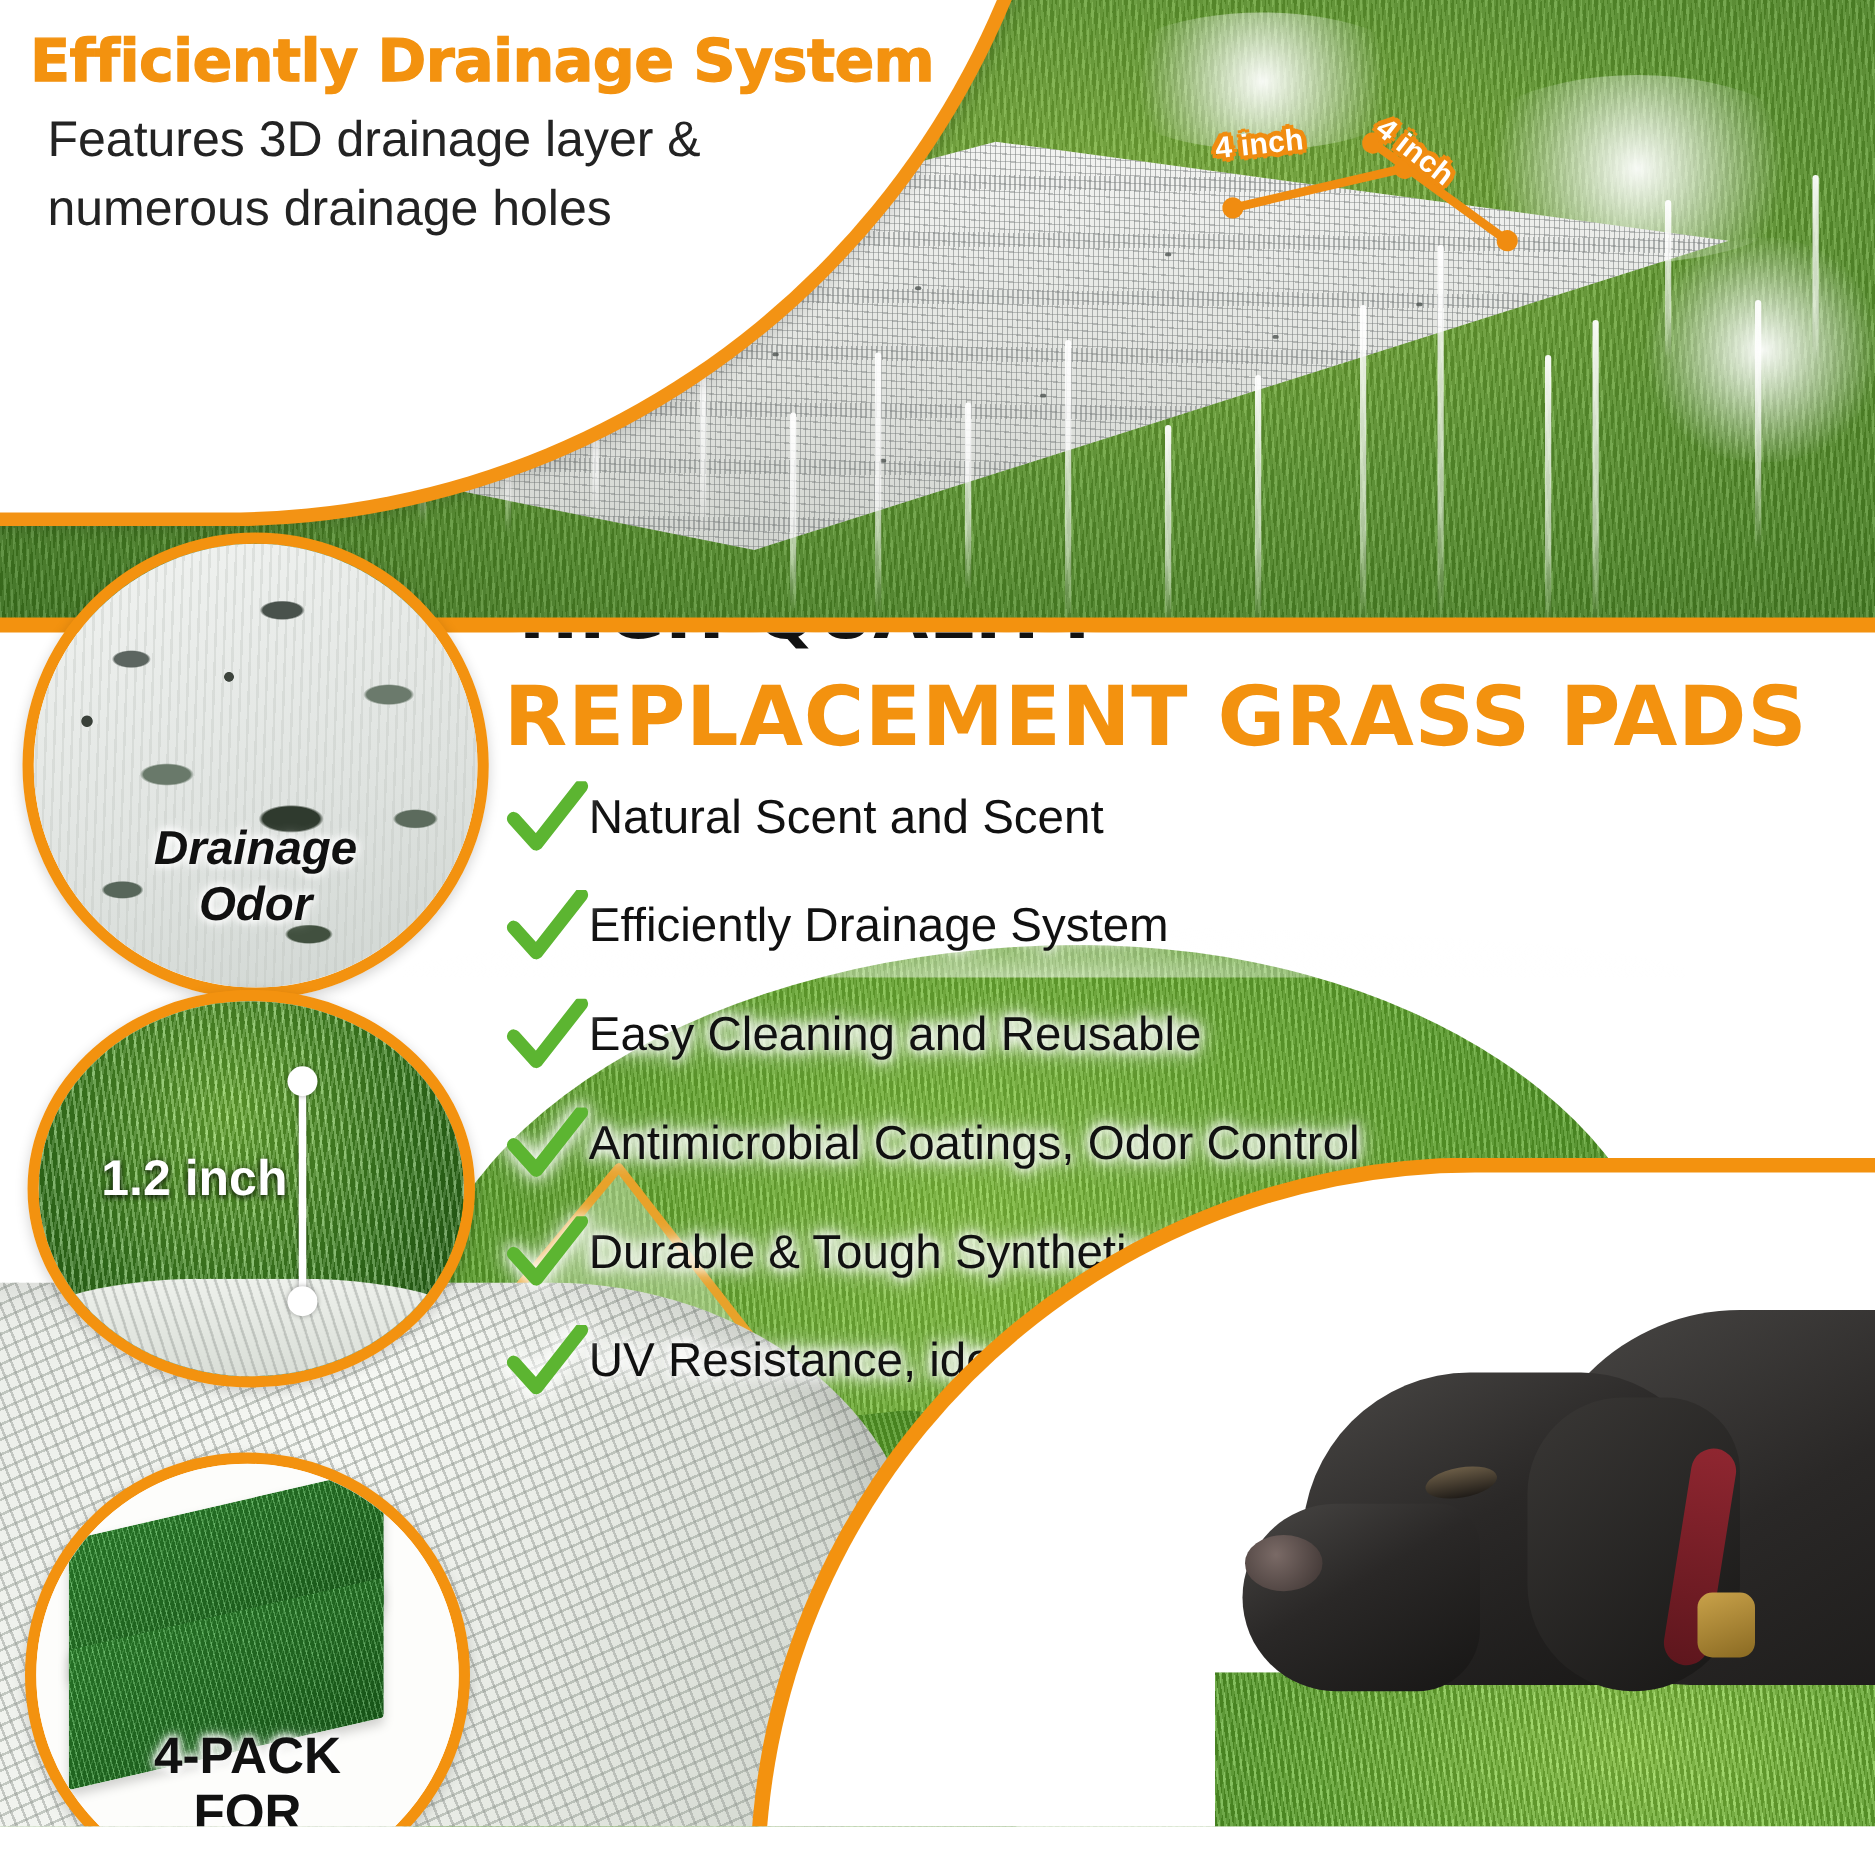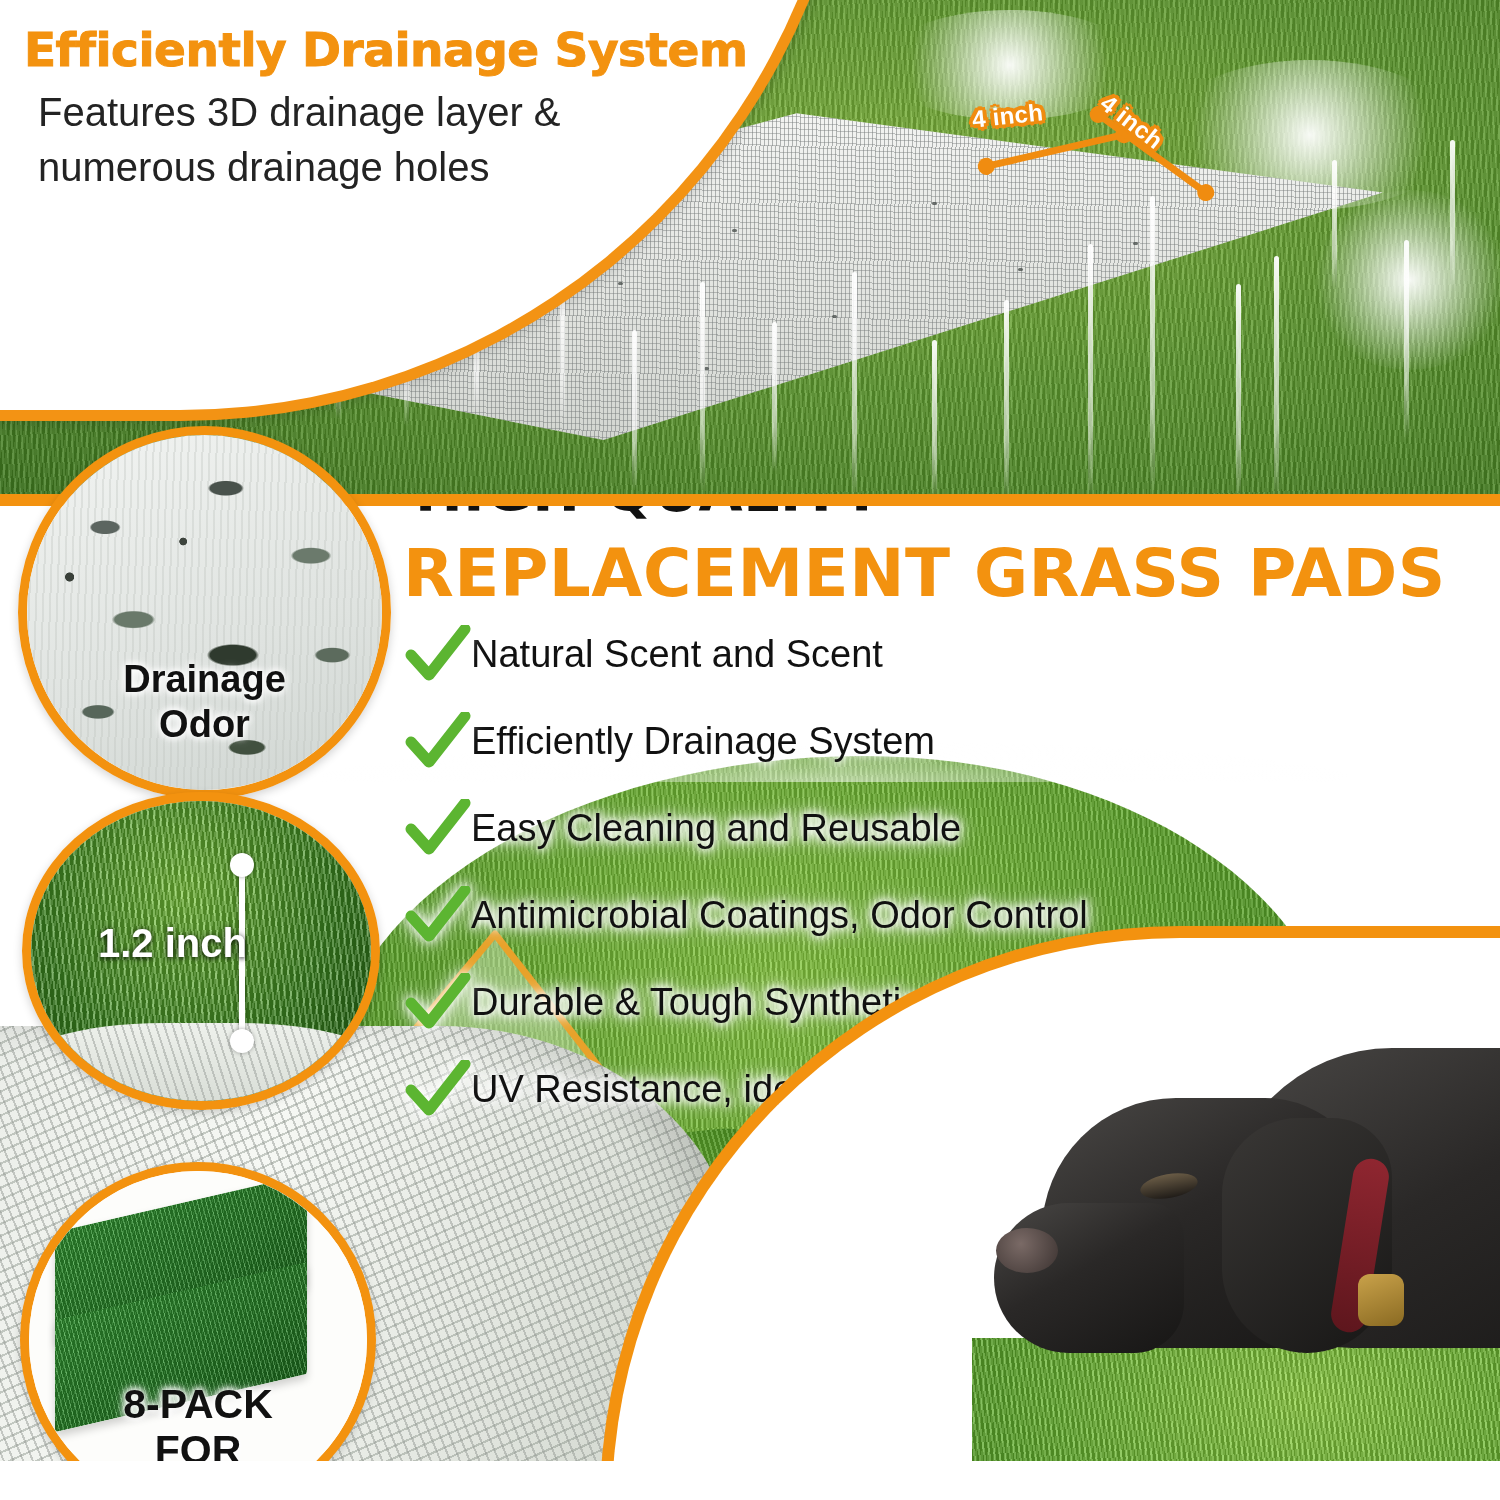--- a/index.html
+++ b/index.html
@@ -338,36 +338,36 @@
                     background:linear-gradient(180deg,#8f2630,#5e161d);transform:rotate(9deg);"></div>
         <div style="position:absolute;left:386px;top:296px;width:46px;height:52px;border-radius:12px;
                     background:linear-gradient(160deg,#c9a24a,#8a6a22);"></div>
 
       </div>
 
     </div>
 
   </div>
 
-  <div class="circle" style="left:18px;top:426px;width:355px;height:355px;z-index:12;">
+  <div class="circle" style="left:18px;top:426px;width:355px;height:355px;z-index:12;font-style:italic;">
     <div class="mesh-tex"></div>
     <div class="circle-cap" style="top:222px;font-size:38px;line-height:1.18;">
       <div>Drainage</div>
       <div>Odor</div>
     </div>
   </div>
 
   <div class="circle" style="left:22px;top:792px;width:340px;height:300px;z-index:12;">
     <div class="blades"></div>
     <div class="blades-base"></div>
     <div class="v-measure" style="left:208px;top:62px;height:180px;"></div>
-    <div id="inch-label" style="left:50px;top:120px;padding-left:17px;">1.2 inch</div>
+    <div id="inch-label" style="left:50px;top:120px;">1.2 inch</div>
   </div>
 
   <div class="circle" style="left:20px;top:1162px;width:338px;height:338px;z-index:12;background:#fff;">
     <div style="position:absolute;inset:0;background:#fdfdfb;"></div>
     <div class="pad" style="left:26px;top:32px;width:252px;height:112px;"></div>
     <div class="pad" style="left:26px;top:120px;width:252px;height:112px;"></div>
-    <div class="circle-cap" style="top:210px;font-size:41px;">8-PACK</div>
+    <div class="circle-cap" style="top:210px;font-size:41px;">4-PACK</div>
     <div class="circle-cap" style="top:256px;font-size:41px;">FOR REPLACEMENT</div>
   </div>
 
 </div>
 
 </body></html>

